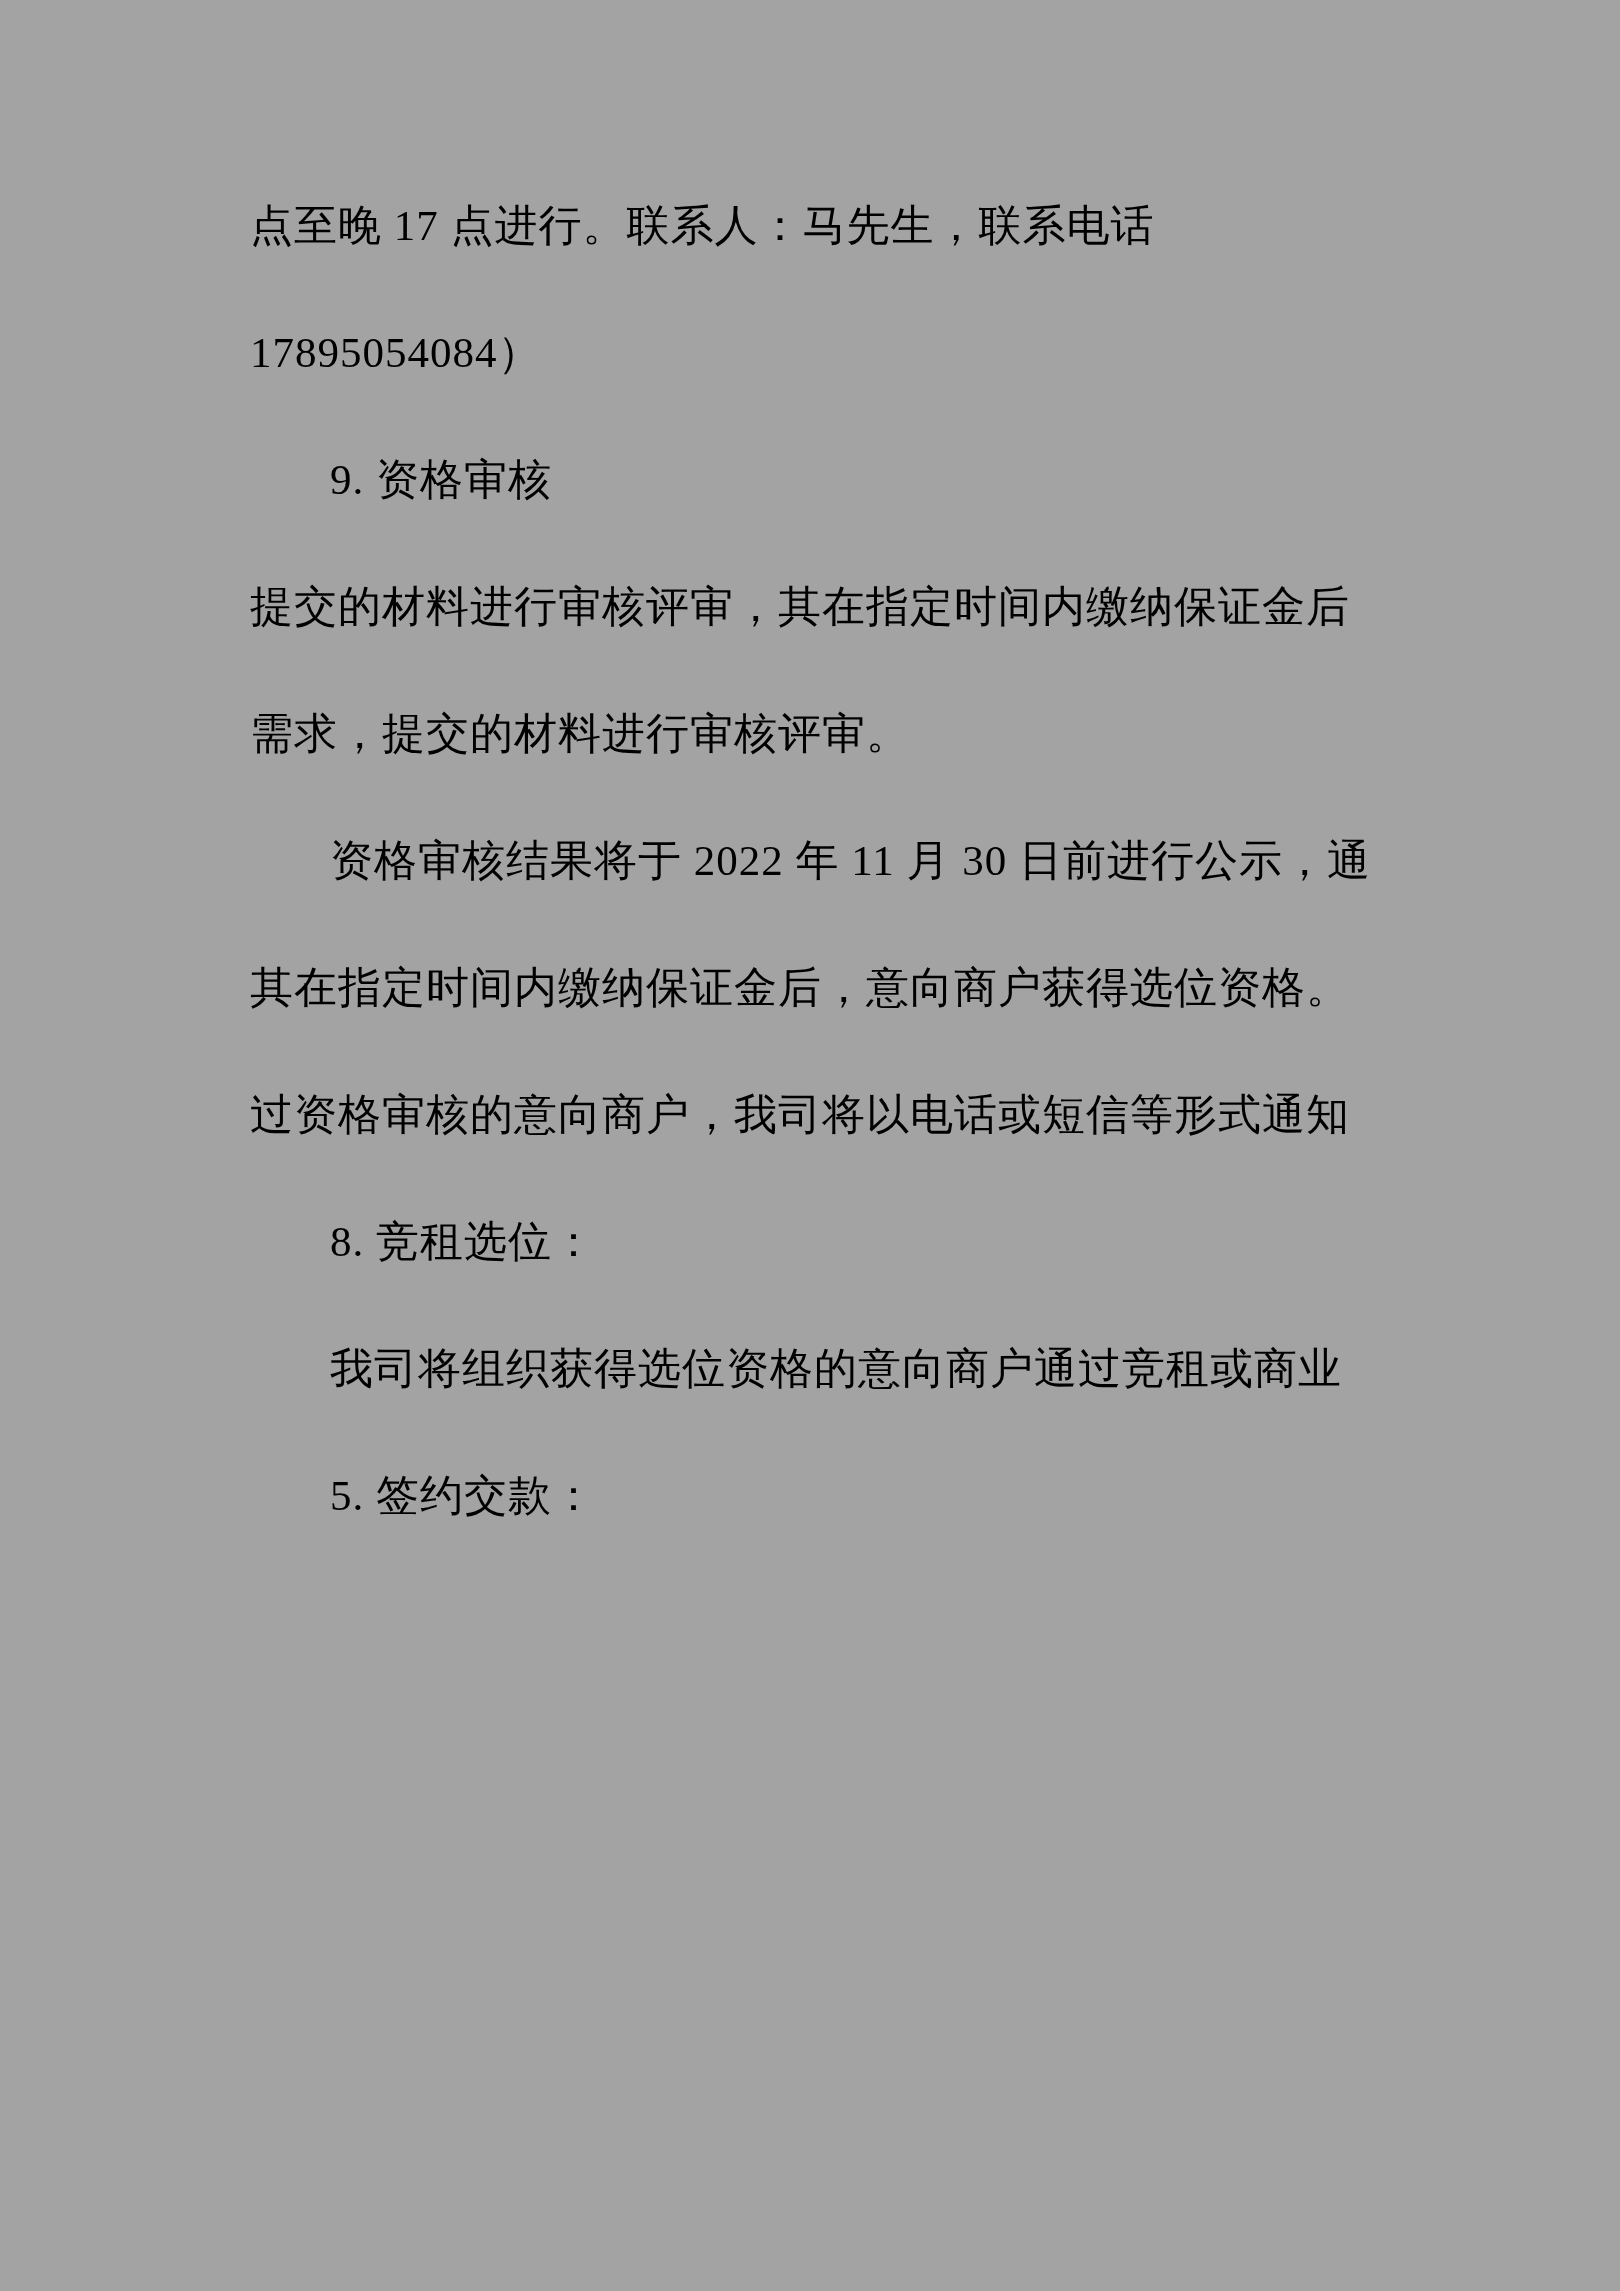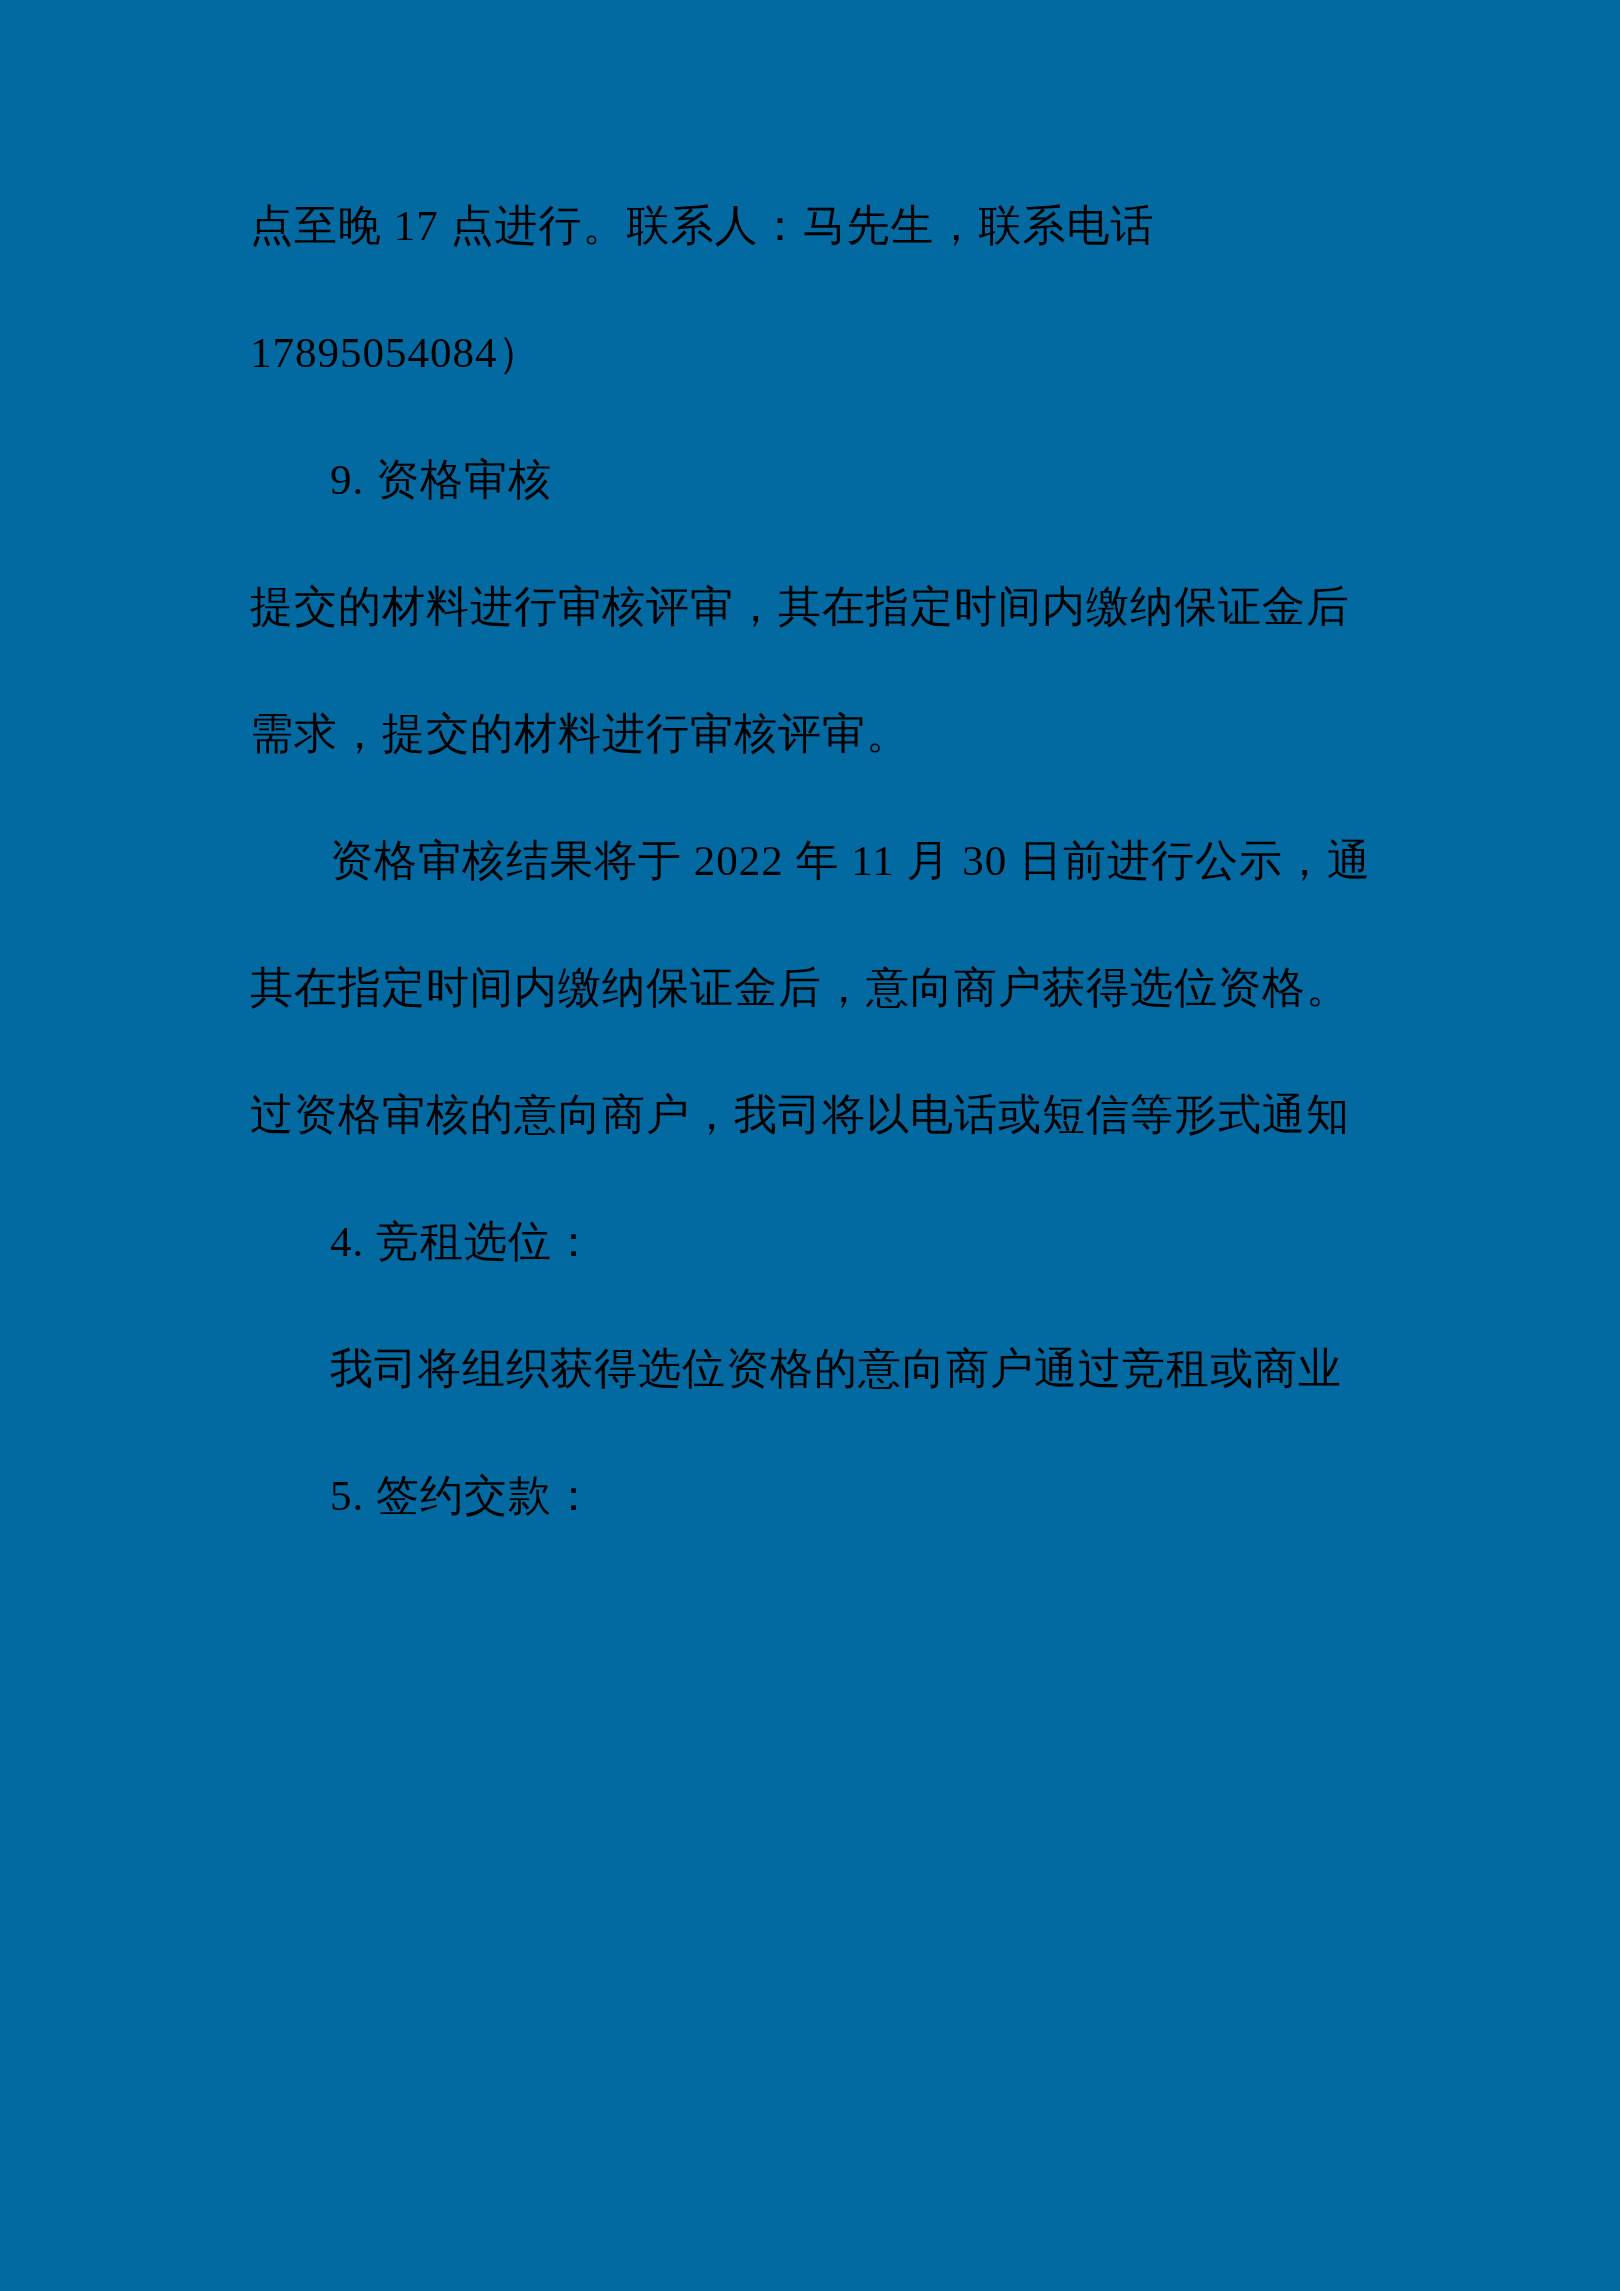--- a/index.html
+++ b/index.html
@@ -4,21 +4,21 @@
 <style>
   html, body {
     margin: 0;
     padding: 0;
     background: #ffffff;
   }
   .page {
     position: relative;
     width: 1620px;
     height: 2292px;
-    background: #0369a1;
+    background: #a3a3a3;
     color: #000000;
     font-family: "Liberation Serif", "DejaVu Serif", serif;
     overflow: hidden;
   }
   .content {
     position: absolute;
     left: 250px;
     top: 162px;
     width: 1122px;
   }
@@ -40,18 +40,18 @@
 <div class="page">
   <div class="content">
     <div class="line">点至晚 17 点进行。联系人：马先生，联系电话</div>
     <div class="line">17895054084）</div>
     <div class="line indent">9. 资格审核</div>
     <div class="line">提交的材料进行审核评审，其在指定时间内缴纳保证金后</div>
     <div class="line">需求，提交的材料进行审核评审。</div>
     <div class="line indent">资格审核结果将于 2022 年 11 月 30 日前进行公示，通</div>
     <div class="line">其在指定时间内缴纳保证金后，意向商户获得选位资格。</div>
     <div class="line">过资格审核的意向商户，我司将以电话或短信等形式通知</div>
-    <div class="line indent">4. 竞租选位：</div>
+    <div class="line indent">8. 竞租选位：</div>
     <div class="line indent">我司将组织获得选位资格的意向商户通过竞租或商业</div>
     <div class="line indent">5. 签约交款：</div>
   </div>
 </div>
 
 
 </body></html>

